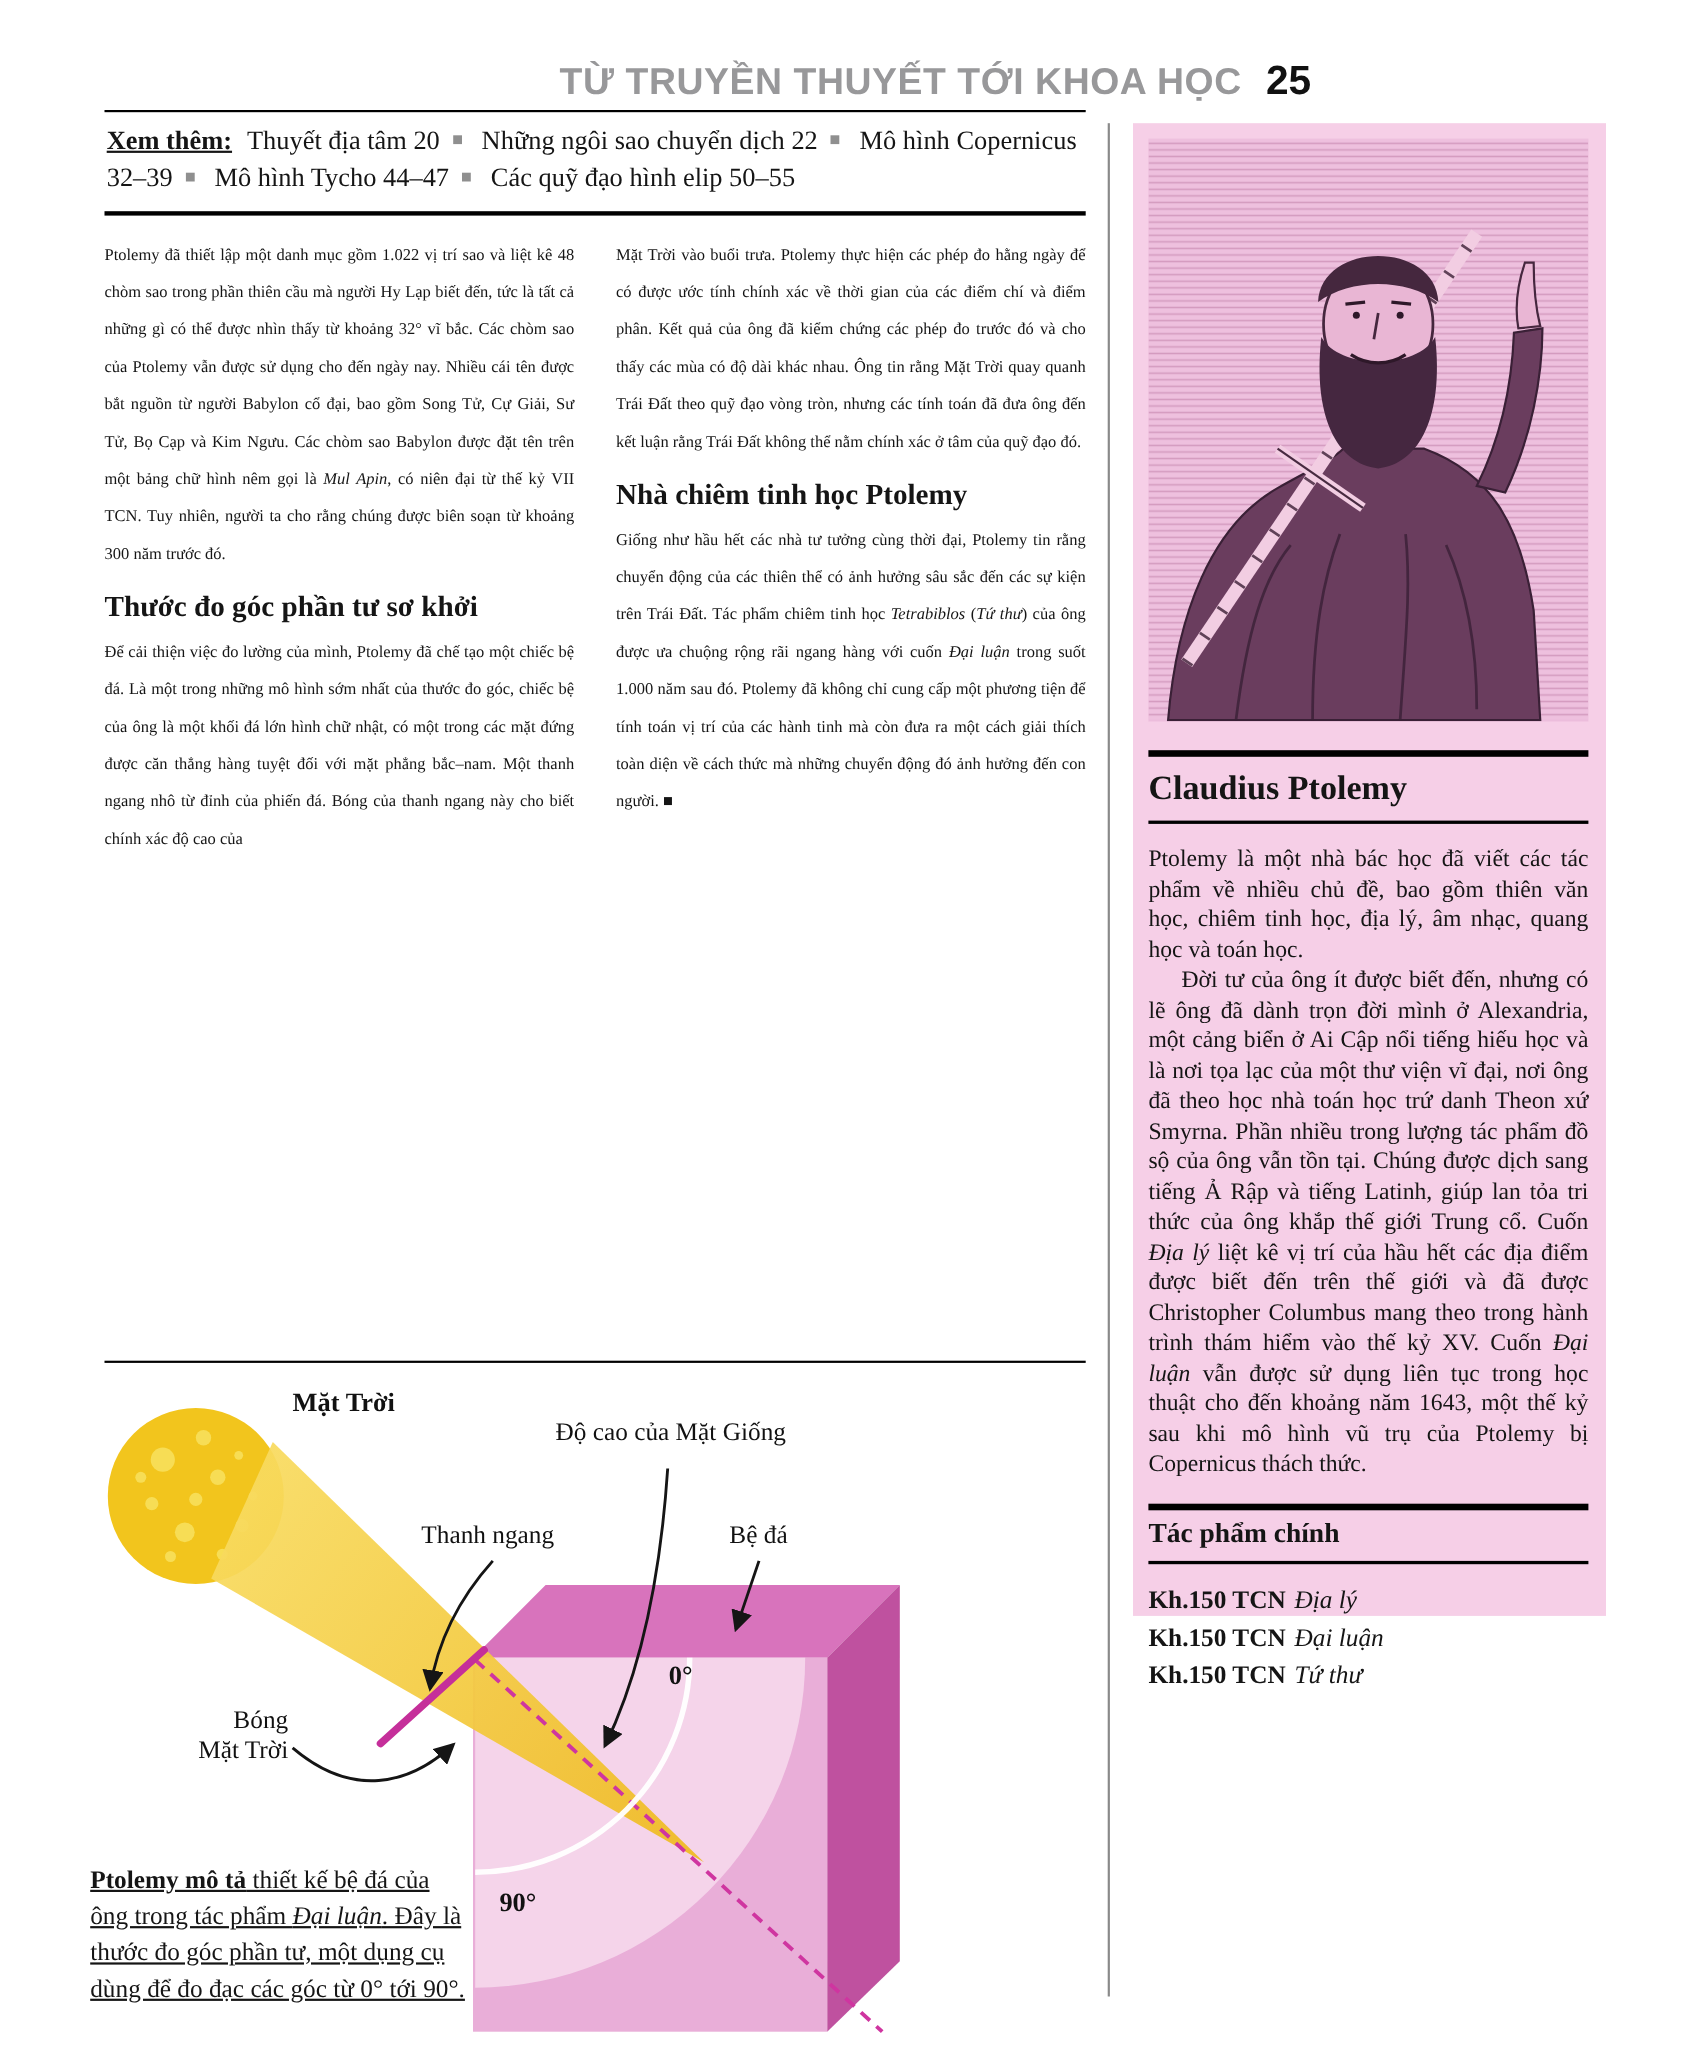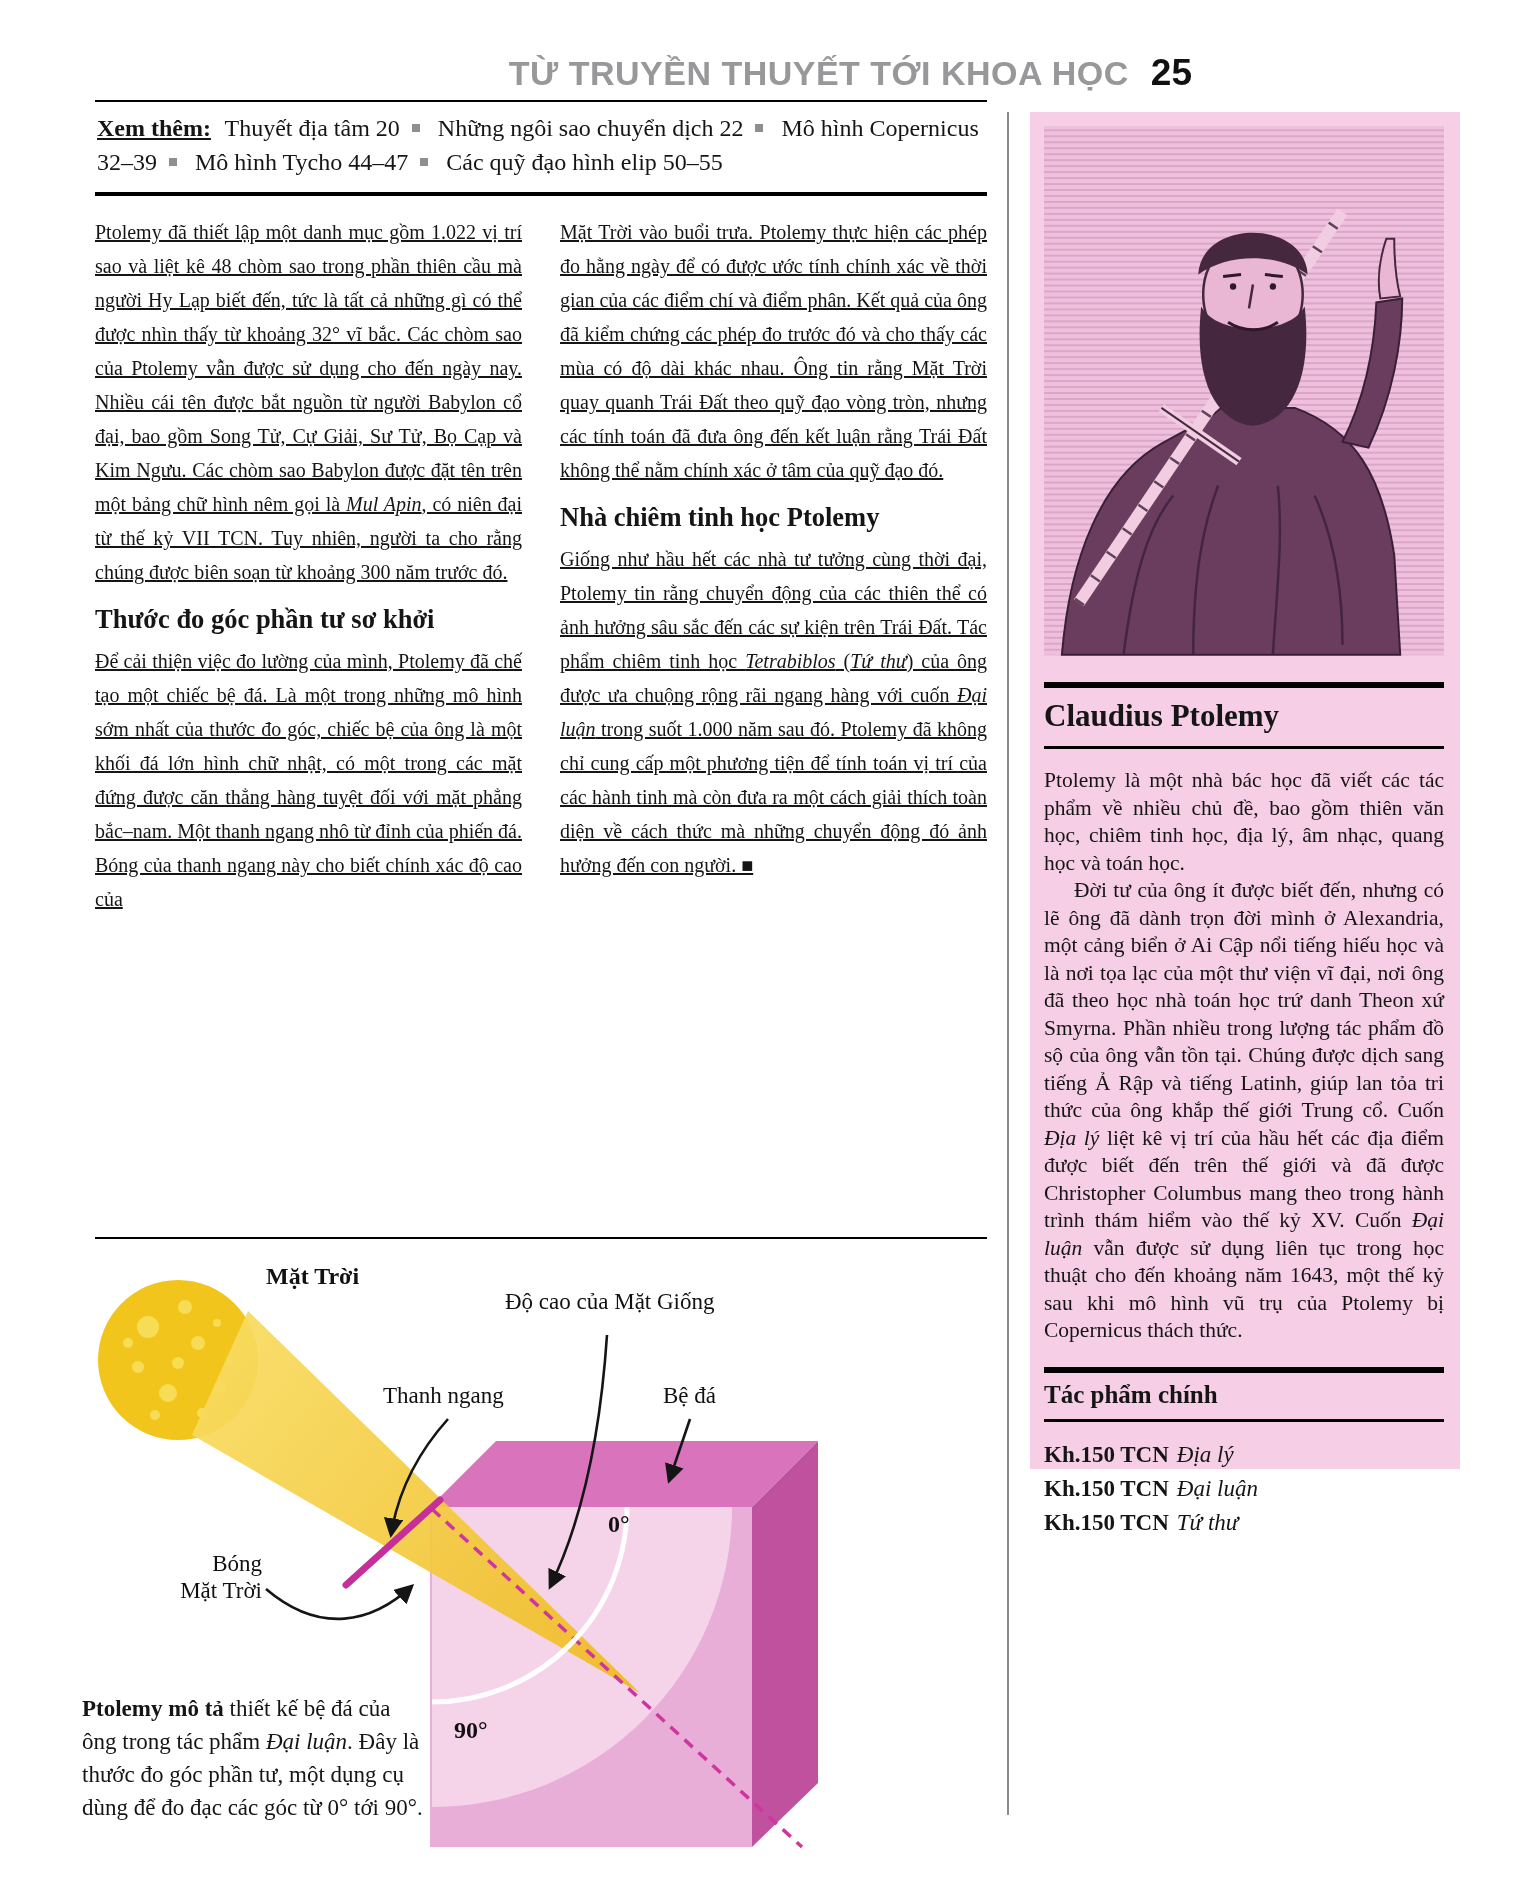--- a/index.html
+++ b/index.html
@@ -23,33 +23,33 @@
     position:absolute; left:95px; top:100px; width:892px;
     border-top:2px solid #000; border-bottom:4px solid #000;
     padding:9px 2px 13px; font-size:24px; line-height:34px;
   }
   .sa-label { font-weight:bold; margin-right:8px;text-decoration:underline; }
   .sa-sep { display:inline-block; width:8px; height:8px; background:#8f8f8f; margin:0 12px 4px; vertical-align:middle; }
 
   
   .columns { position:absolute; left:95px; top:215px; width:892px; display:flex; gap:38px; }
   .col { width:427px; }
-  .body-p { font-size:20px; line-height:34px; text-align:justify;text-decoration:underline; }
+  .body-p { font-size:15px; line-height:34px; text-align:justify; }
   .sub-h  { font-size:26.5px; font-weight:bold; margin:15px 0 9px; }
 
   .col-rule { position:absolute; left:95px; top:1237px; width:892px; height:2px; background:#000; }
 
   
   .diagram { position:absolute; left:80px; top:1255px; width:935px; height:615px; }
   .diagram svg.dgm { position:absolute; inset:0; }
   .dlbl { position:absolute; font-size:23px; line-height:27px; color:#111; white-space:nowrap; }
   .dlbl.bold { font-weight:bold; font-size:24px; }
   .shadow-lbl { width:120px; text-align:right; white-space:normal; }
 
-  .caption { position:absolute; left:82px; top:1692px; width:342px; font-size:23px; line-height:33px; }
+  .caption { position:absolute; left:82px; top:1692px; width:342px; font-size:23px; line-height:33px;text-decoration:underline; }
 
   
   .v-rule { position:absolute; left:1007px; top:112px; width:2px; height:1703px; background:#8a8a8a; }
   .sidebar {
     position:absolute; left:1030px; top:112px; width:430px; height:1357px;
     background:var(--sidebar-pink,#f6cfe7); padding:14px 16px 0 14px;
   }
   .portrait { width:400px; height:530px; background:var(--portrait-pink,#eec0de); overflow:hidden; }
   .portrait svg { display:block; }
   .sb-title {

